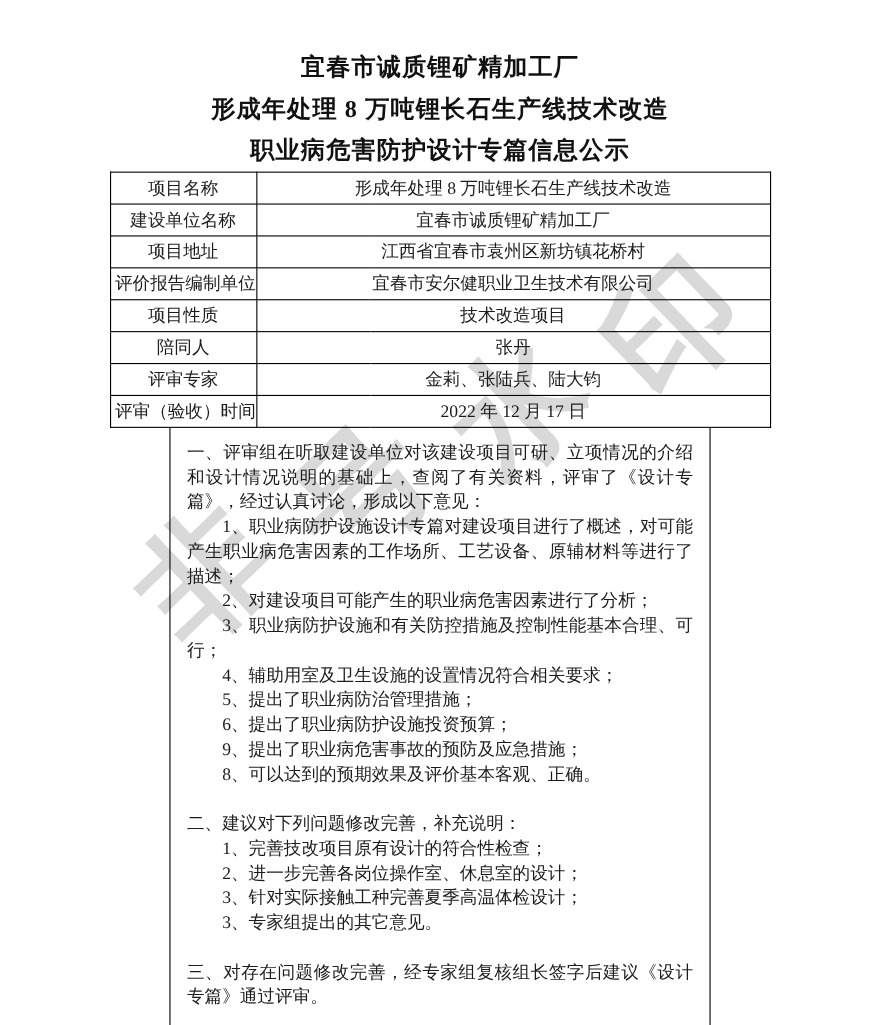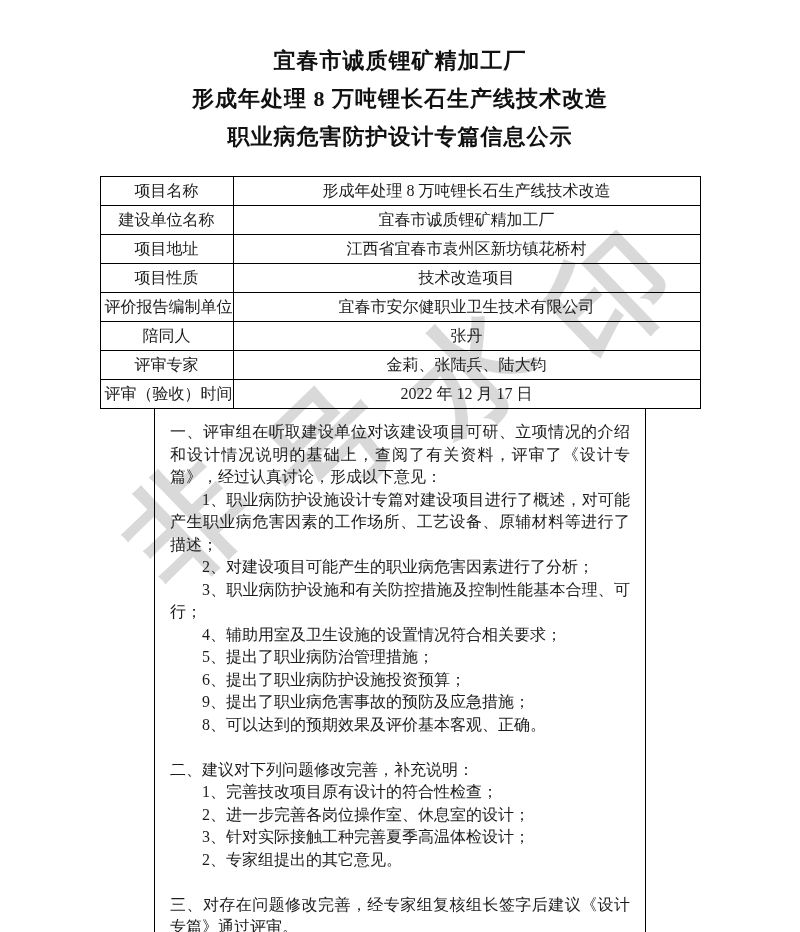--- a/index.html
+++ b/index.html
@@ -17,21 +17,21 @@
     z-index:0; pointer-events:none; user-select:none; line-height:1;
   }
   .watermark span { display:block; transform:rotate(-16deg); }
   .content { position:relative; z-index:1; }
   .title-block { padding-top:42px; text-align:center; }
   .title-line {
     font-size:22px; font-weight:bold; line-height:38px; color:#111;
     letter-spacing:1px;
   }
   table.info {
-    width:600px; margin:20px auto 0 auto; border-collapse:collapse;
+    width:600px; margin:0 auto 0 auto; border-collapse:collapse;
     table-layout:fixed;
   }
   table.info td {
     border:1px solid #000; text-align:center; vertical-align:middle;
     font-size:16px; height:29px; padding:1px 4px; color:#1c1c1c;
     overflow:hidden; white-space:nowrap;
   }
   .opinion-box {
     width:492px; margin:0 auto; border:1px solid #000; border-top:none;
     padding:12px 15px 14px 15px; min-height:429px;
@@ -72,26 +72,26 @@
     </tr>
     <tr>
       <td>建设单位名称</td>
       <td colspan="3">宜春市诚质锂矿精加工厂</td>
     </tr>
     <tr>
       <td>项目地址</td>
       <td colspan="3">江西省宜春市袁州区新坊镇花桥村</td>
     </tr>
     <tr>
+      <td>评价报告编制单位</td>
+      <td colspan="3">宜春市安尔健职业卫生技术有限公司</td>
+    </tr>
+    <tr>
       <td>项目性质</td>
       <td colspan="3">技术改造项目</td>
-    </tr>
-    <tr>
-      <td>评价报告编制单位</td>
-      <td colspan="3">宜春市安尔健职业卫生技术有限公司</td>
     </tr>
     <tr>
       <td>陪同人</td>
       <td colspan="3">张丹</td>
     </tr>
     <tr>
       <td>评审专家</td>
       <td colspan="3">金莉、张陆兵、陆大钧</td>
     </tr>
     <tr>
@@ -109,18 +109,18 @@
     <p class="item">4、辅助用室及卫生设施的设置情况符合相关要求；</p>
     <p class="item">5、提出了职业病防治管理措施；</p>
     <p class="item">6、提出了职业病防护设施投资预算；</p>
     <p class="item">9、提出了职业病危害事故的预防及应急措施；</p>
     <p class="item">8、可以达到的预期效果及评价基本客观、正确。</p>
     <p class="spacer"></p>
     <p>二、建议对下列问题修改完善，补充说明：</p>
     <p class="item">1、完善技改项目原有设计的符合性检查；</p>
     <p class="item">2、进一步完善各岗位操作室、休息室的设计；</p>
     <p class="item">3、针对实际接触工种完善夏季高温体检设计；</p>
-    <p class="item">2、专家组提出的其它意见。</p>
+    <p class="item">3、专家组提出的其它意见。</p>
     <p class="spacer"></p>
     <p>三、对存在问题修改完善，经专家组复核组长签字后建议《设计专篇》通过评审。</p>
   </div>
 
 </div>
 
 </body></html>

